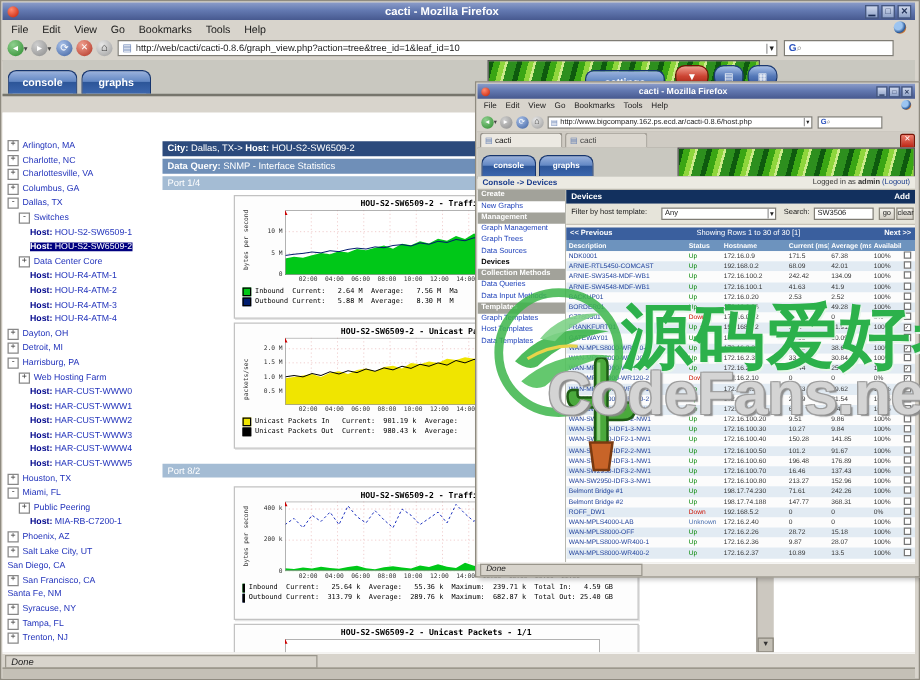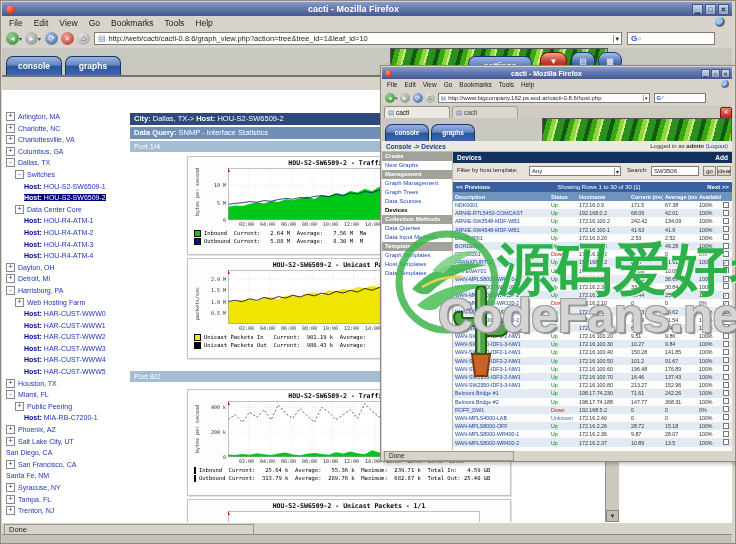--- a/index.html
+++ b/index.html
@@ -28,21 +28,21 @@
         color:#fff;font-weight:bold;text-align:center;box-sizing:border-box;}
   .banner{background:repeating-linear-gradient(105deg,#0e5a0e 0 4px,#3aa614 4px 9px,
           #8fd63c 9px 13px,#cdeb8b 13px 15px,#2d8f1e 15px 22px);border:1px solid #555;}
   .roundbtn{border-radius:8px;color:#fff;text-align:center;box-sizing:border-box;}
   .btn-red{background:linear-gradient(180deg,#f0a092,#cc4433 50%,#a02211);border:1px solid #6e1205;}
   .btn-blue{background:linear-gradient(180deg,#a8c0e8,#5478b8 50%,#33549a);border:1px solid #1c3a72;}
   .crumb{background:#eceae2;border-bottom:1px solid #bdbab0;color:#1a3c8c;display:flex;align-items:center;}
   .scroll{background:#ccc8c0;border-left:1px solid #96928a;}
   .sbtn{background:#c2beb4;border:1px solid #8a867c;color:#333;text-align:center;box-sizing:border-box;}
   .statusbar{background:#d8d4cc;border-top:1px solid #fff;display:flex;align-items:center;}
-  .statuscell{border:1px solid #9a968c;background:#d8d4cc;color:#222;padding:0 4px;}
+  .statuscell{border:1px solid #9a968c;background:#d8d4cc;color:#222;padding:0 4px;font-style:italic;}
   
   #tree{background:#fff;color:#2233bb;overflow:hidden;}
   .trow{height:11.6px;line-height:11.6px;white-space:nowrap;}
   .tbox{display:inline-block;width:7px;height:7px;border:1px solid #888;background:#fff;
         color:#333;font-size:7px;line-height:6px;text-align:center;vertical-align:1px;margin-right:3px;}
   .thost b{color:#00068c;}
   .tsel{background:#000080;color:#fff !important;}
   .tsel b{color:#fff !important;}
   
   .hbar{color:#fff;white-space:nowrap;overflow:hidden;padding-left:4px;box-sizing:border-box;}

